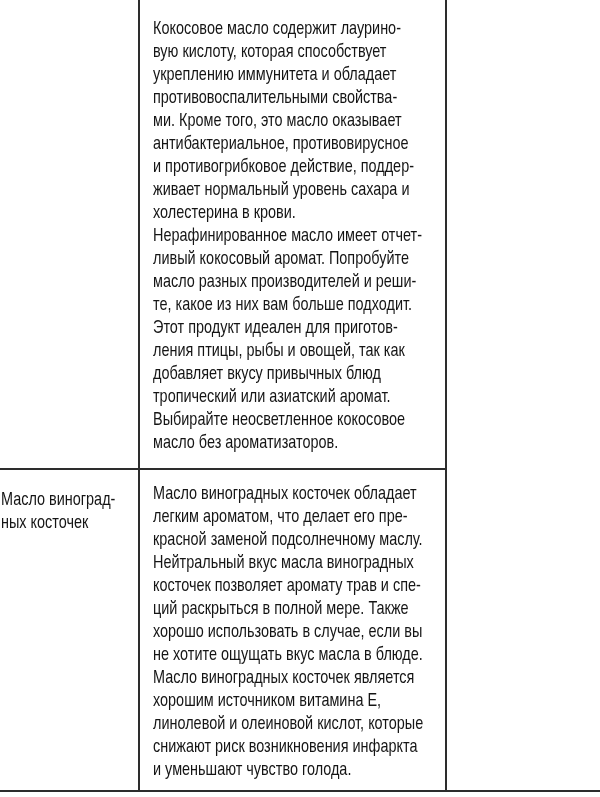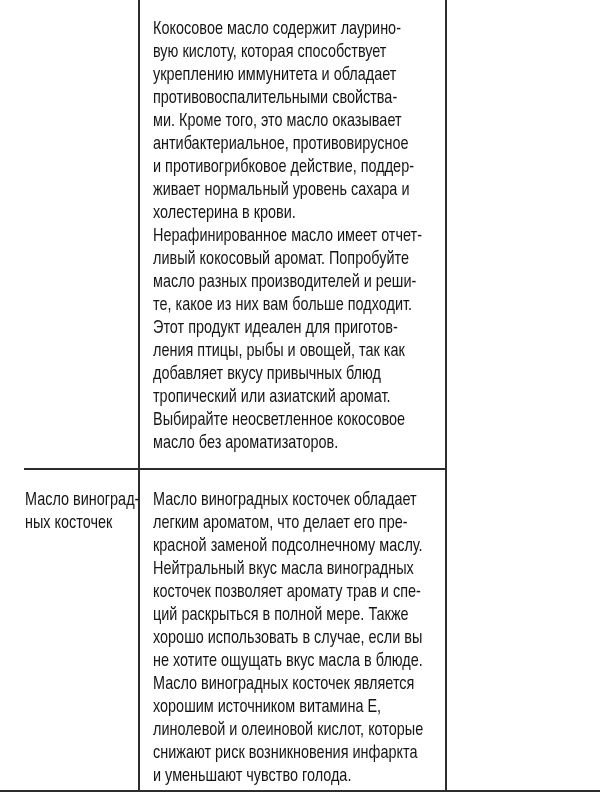--- a/index.html
+++ b/index.html
@@ -20,23 +20,23 @@
     display: grid;
     grid-template-columns: 138px 309px 153px;
     grid-template-rows: 468px 322px;
   }
   .cell { background: #ffffff; box-sizing: border-box; }
   .c-desc {
     border-left: 2px solid #2d2d2d;
     border-right: 2px solid #2d2d2d;
   }
   .r2 { border-top: 2px solid #2d2d2d; }
-  .c-name  { padding: 17px 2px 0 1px; margin-left: 24px; }
+  .c-name  { padding: 17px 2px 0 1px; }
   .r1.c-desc { padding: 16px 8px 0 13px; }
-  .r2.c-desc { padding: 17px 8px 0 13px; }
+  .r2.c-desc { padding: 11px 8px 0 13px; }
   .c-heat  { padding: 17px 2px 0 11px; }
   .txt {
     white-space: pre-line;
     font-size: 19px;
     line-height: 23px;
     color: #151515;
     width: 420px;
     transform: scaleX(0.76);
     transform-origin: 0 0;
   }

